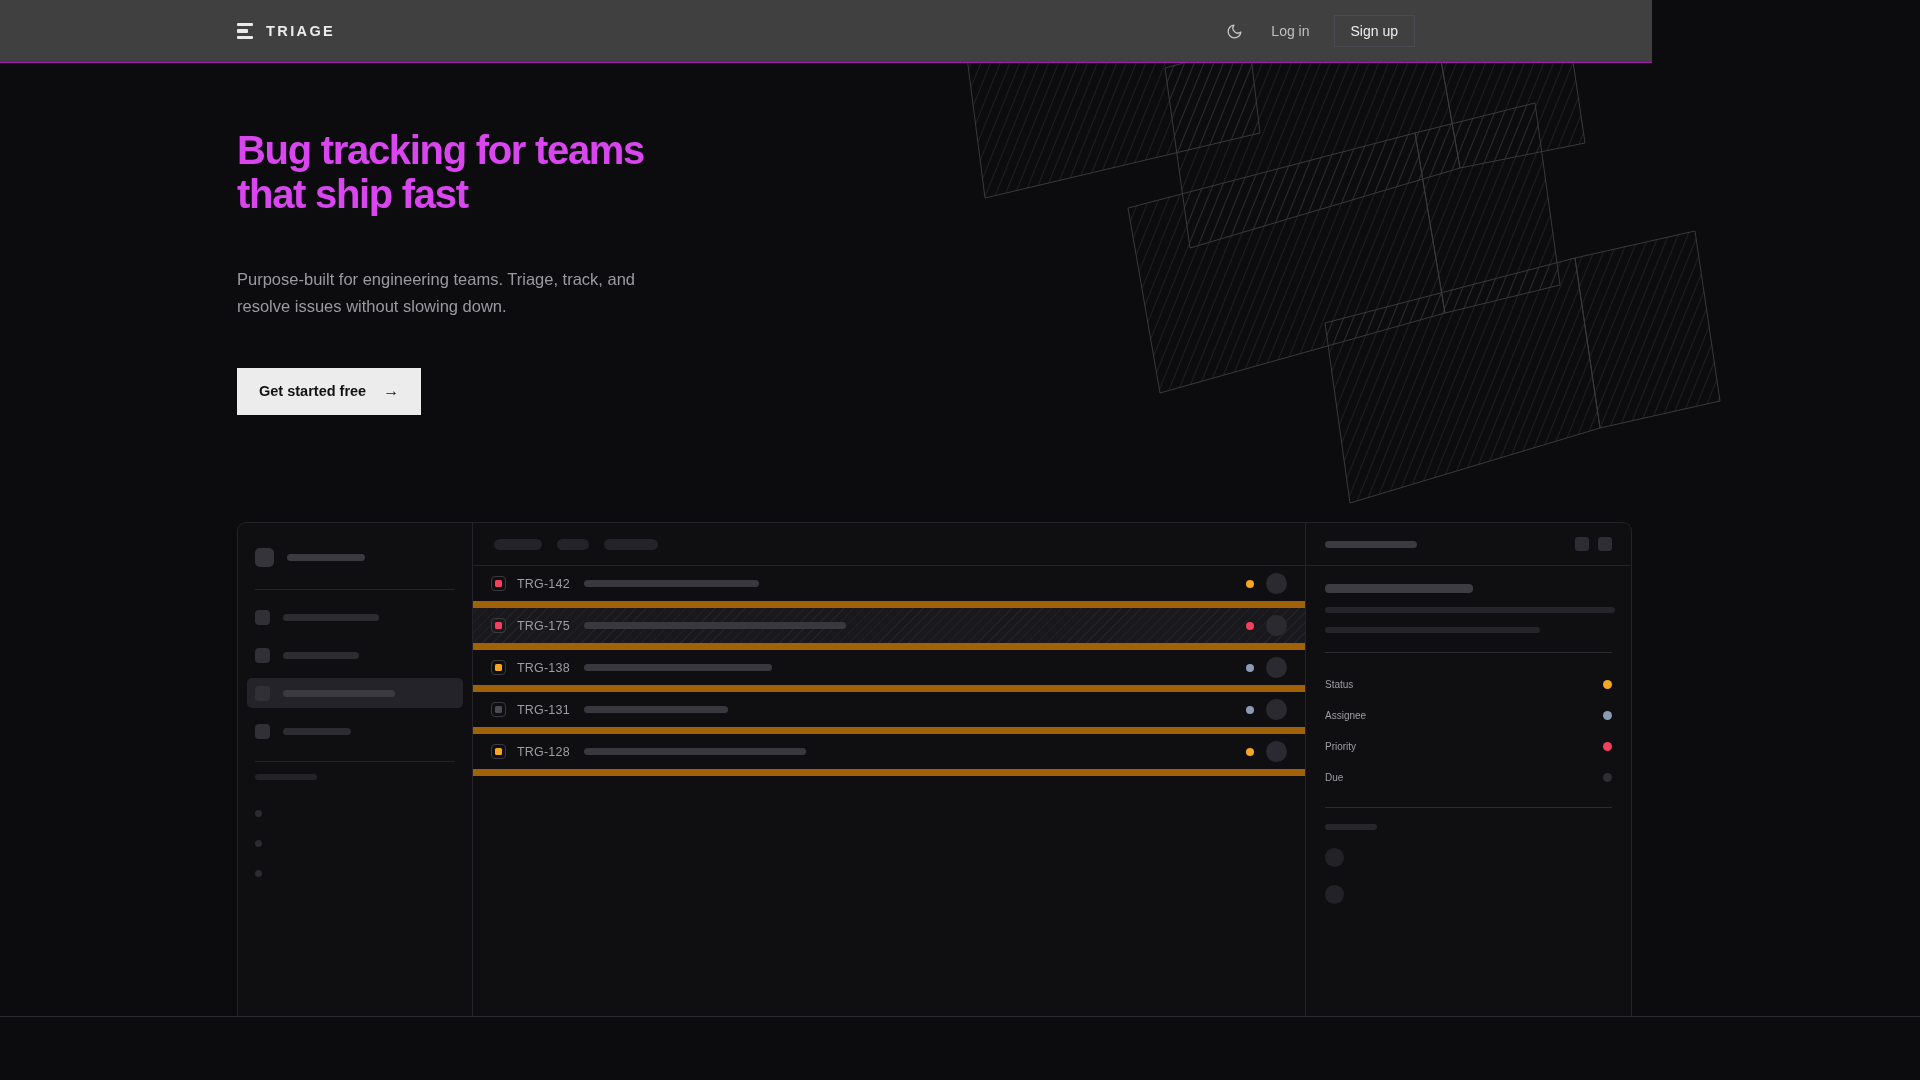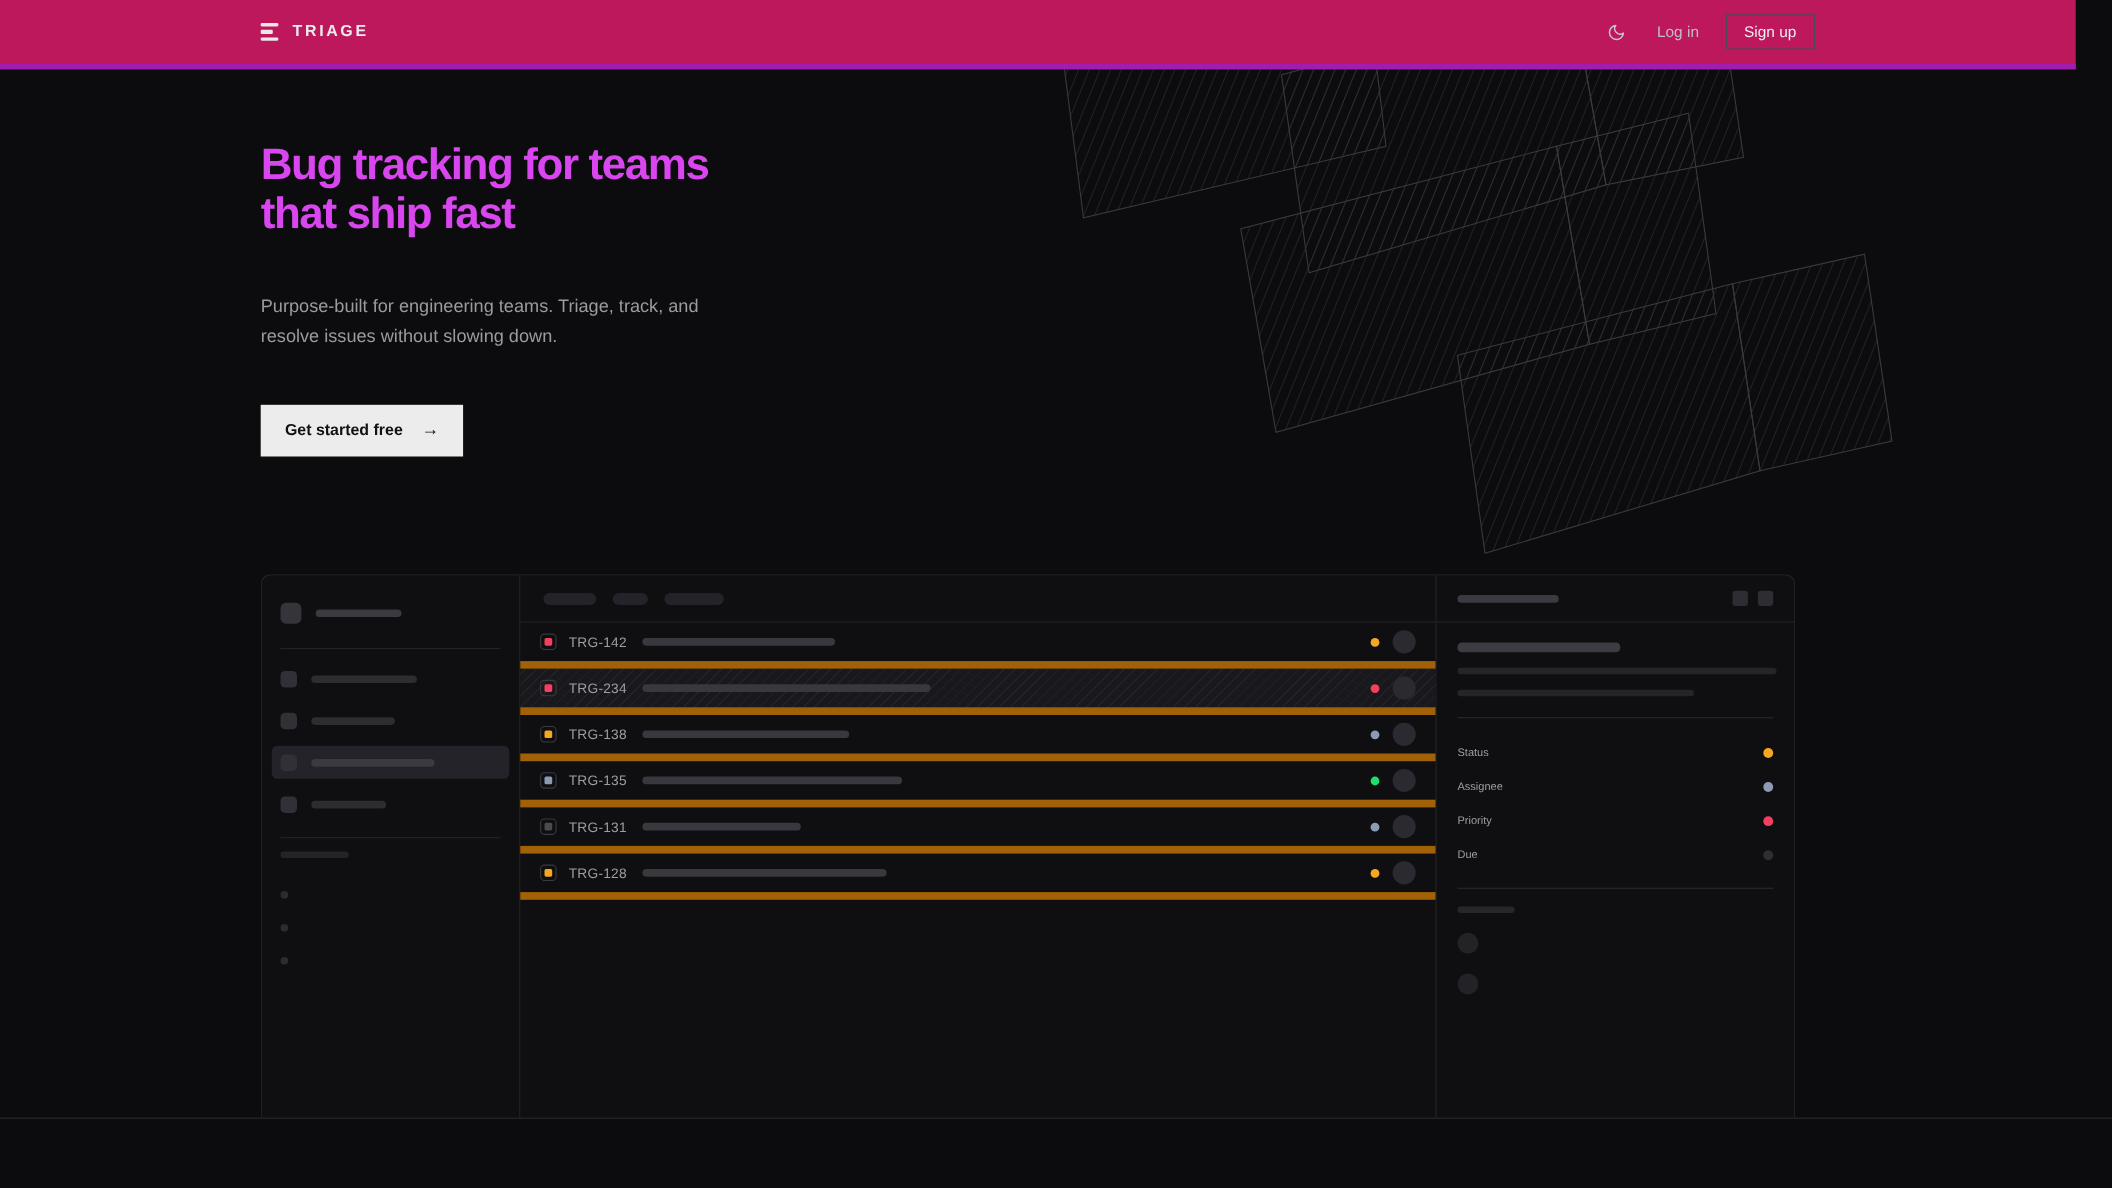--- a/index.html
+++ b/index.html
@@ -17,27 +17,27 @@
     position: relative;
     width: 1920px;
     height: 1080px;
     background: #0c0c0e;
   }
 
   
   .site-header {
     position: absolute;
     top: 0; left: 0;
-    width: 1887px;
+    width: 1652px;
     height: 63px;
-    border-bottom: 5px solid #a21caf;
+    border-bottom: 1px solid #a21caf;
     display: flex;
     align-items: center;
     z-index: 30;
-    background: #be185d;
+    background: #404040;
   }
   .brand {
     position: absolute;
     left: 237px;
     display: flex;
     align-items: center;
     gap: 13px;
     cursor: pointer;
   }
   .brand-mark {
@@ -371,46 +371,35 @@
             <span class="row-title" style="width: 175px;"></span>
             <span class="row-right">
               <span class="status-dot" style="background: rgb(245, 166, 35);"></span>
               <span class="avatar-circle"></span>
             </span>
           </div>
           <div class="mk-row selected">
             <span class="pri-badge">
               <span style="background: rgb(244, 63, 94);"></span>
             </span>
-            <span class="row-key">TRG-234</span>
+            <span class="row-key">TRG-175</span>
             <span class="row-title" style="width: 262px;"></span>
             <span class="row-right">
               <span class="status-dot" style="background: rgb(244, 63, 94);"></span>
               <span class="avatar-circle"></span>
             </span>
           </div>
           <div class="mk-row">
             <span class="pri-badge">
               <span style="background: rgb(245, 166, 35);"></span>
             </span>
             <span class="row-key">TRG-138</span>
             <span class="row-title" style="width: 188px;"></span>
             <span class="row-right">
               <span class="status-dot" style="background: rgb(139, 155, 180);"></span>
-              <span class="avatar-circle"></span>
-            </span>
-          </div>
-          <div class="mk-row">
-            <span class="pri-badge">
-              <span style="background: rgb(139, 155, 180);"></span>
-            </span>
-            <span class="row-key">TRG-135</span>
-            <span class="row-title" style="width: 236px;"></span>
-            <span class="row-right">
-              <span class="status-dot" style="background: rgb(34, 221, 110);"></span>
               <span class="avatar-circle"></span>
             </span>
           </div>
           <div class="mk-row">
             <span class="pri-badge">
               <span style="background: rgb(74, 74, 81);"></span>
             </span>
             <span class="row-key">TRG-131</span>
             <span class="row-title" style="width: 144px;"></span>
             <span class="row-right">

